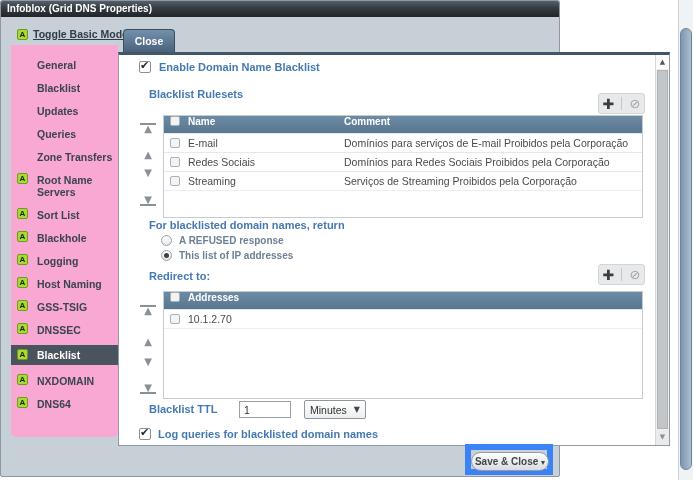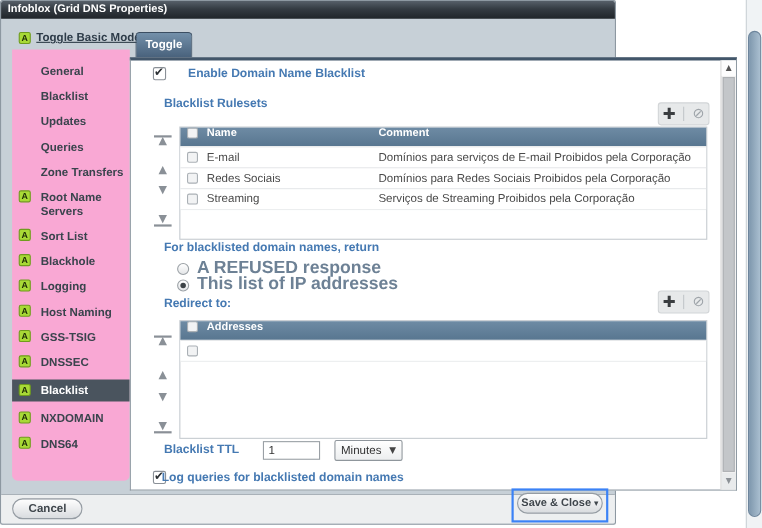--- a/index.html
+++ b/index.html
@@ -80,21 +80,21 @@
            line-height:10px; cursor:pointer; }
   .mover .bar-top { display:block; border-top:2px solid #8a9097; margin-bottom:-1px; }
   .mover .bar-bot { display:block; border-bottom:2px solid #8a9097; margin-top:-1px; }
 
   
   .radio-row { position:absolute; left:42px; display:flex; align-items:center; gap:7px; }
   .radio { width:11px; height:11px; border:1px solid #9aa0a5; border-radius:50%;
            background:linear-gradient(#fff,#e4e6e8); position:relative; flex:0 0 auto; }
   .radio.sel::before { content:""; position:absolute; left:2px; top:2px; width:5px; height:5px;
            border-radius:50%; background:#3c4247; }
-  .radio-label { font-size:16px; font-weight:bold; color:#6d8195; }
+  .radio-label { font-size:10px; font-weight:bold; color:#6d8195; }
 
   
   .ttl-input { position:absolute; left:120px; top:346px; width:52px; height:17px;
                border:1px solid #9aa0a5; font-family:"Liberation Sans",sans-serif;
                font-size:10.5px; padding-left:4px; color:#333; }
   .ttl-select { position:absolute; left:185px; top:345px; width:62px; height:19px;
                 border:1px solid #8f969c; border-radius:2px; background:linear-gradient(#fff,#eceeef);
                 font-size:10.5px; color:#333; display:flex; align-items:center;
                 justify-content:space-between; padding:0 5px; cursor:pointer; }
   .ttl-select .caret { font-size:8px; color:#444; font-family:"DejaVu Sans",sans-serif; }
@@ -113,21 +113,21 @@
 
   
   .footer { position:absolute; left:0; right:0; bottom:0; height:27px; background:#edeff0;
             border-top:1px solid #a9b1b8; border-radius:0 0 2px 2px; }
   .pill-btn { position:absolute; height:19px; padding:0 14px; border:1px solid #959ca3;
               border-radius:10px; background:linear-gradient(#fefefe,#d9dcdf);
               font-size:10.5px; font-weight:bold; color:#3f464c; line-height:17px;
               cursor:pointer; white-space:nowrap; }
   .cancel-btn { left:10px; top:3px; }
   .hl-box { position:absolute; right:6px; bottom:1px; width:88px; height:31px;
-            border:2px solid #3b82f6; z-index:6; }
+            border:6px solid #3b82f6; z-index:6; }
   .save-btn { position:relative; margin:2px auto 0 auto; display:block; width:78px;
               height:19px; border:1px solid #959ca3; border-radius:10px;
               background:linear-gradient(#fefefe,#d9dcdf); font-size:10px; font-weight:bold;
               color:#3f464c; line-height:17px; text-align:center; cursor:pointer; }
   .save-btn .caret { font-size:8px; font-family:"DejaVu Sans",sans-serif; }
 
   
   .page-scrollbar { position:absolute; right:0; top:0; width:15px; height:480px;
                     background:#f0f3f5; border-left:1px solid #cdd3d8; }
   .page-thumb { position:absolute; left:1px; top:28px; width:12px; height:442px;
@@ -160,27 +160,27 @@
       <div class="side-item"><span class="a-badge">A</span><span>Blackhole</span></div>
       <div class="side-item"><span class="a-badge">A</span><span>Logging</span></div>
       <div class="side-item"><span class="a-badge">A</span><span>Host Naming</span></div>
       <div class="side-item"><span class="a-badge">A</span><span>GSS-TSIG</span></div>
       <div class="side-item"><span class="a-badge">A</span><span>DNSSEC</span></div>
       <div class="side-item selected"><span class="a-badge">A</span><span>Blacklist</span></div>
       <div class="side-item"><span class="a-badge">A</span><span>NXDOMAIN</span></div>
       <div class="side-item"><span class="a-badge">A</span><span>DNS64</span></div>
     </div>
 
-    <div class="tab">Toggle</div>
+    <div class="tab">Close</div>
     <div class="tab-caret"></div>
 
     <div class="content">
 
       <div class="cb checked" style="left:20px; top:6px;"></div>
-      <div class="blue-label" style="left:40px; top:6px;margin-left:12px;">Enable Domain Name Blacklist</div>
+      <div class="blue-label" style="left:40px; top:6px;">Enable Domain Name Blacklist</div>
 
       <div class="blue-label" style="left:30px; top:33px;">Blacklist Rulesets</div>
       <div class="mini-toolbar" style="right:24px; top:38px;">
         <span class="plus-ic">✚</span>
         <span class="tb-div"></span>
         <span class="ban-ic">⊘</span>
       </div>
 
       <div class="mover" style="top:68px;"><span class="bar-top"></span>▲</div>
       <div class="mover" style="top:95px;">▲</div>
@@ -245,44 +245,42 @@
         <div class="tbl-head">
           <span class="c-check">
               <span class="cb small" style="position:relative;"></span>
             </span>
           <span class="c-name">Addresses</span>
         </div>
         <div class="tbl-row">
           <span class="c-check">
               <span class="cb small" style="position:relative;"></span>
             </span>
+          <span class="c-name">10.1.2.70</span>
         </div>
         <div class="tbl-filler" style="height:70px;"></div>
       </div>
 
       <div class="blue-label" style="left:30px; top:348px;">Blacklist TTL</div>
       <input class="ttl-input" value="1" style="">
       <div class="ttl-select">
         <span>Minutes</span>
         <span class="caret">▼</span>
       </div>
 
       <div class="cb checked" style="left:20px; top:373px;"></div>
-      <div class="blue-label" style="left:28px; top:373px;">Log queries for blacklisted domain names</div>
+      <div class="blue-label" style="left:39px; top:373px;">Log queries for blacklisted domain names</div>
 
       <div class="vscroll">
         <div class="vs-up">▲</div>
         <div class="vs-thumb"></div>
         <div class="vs-down">▼</div>
       </div>
     </div>
 
-    <div class="footer">
-      <div class="pill-btn cancel-btn">Cancel</div>
-    </div>
     <div class="hl-box">
       <div class="save-btn">
         <span>Save &amp; Close</span>
         <span class="caret">▾</span>
       </div>
     </div>
   </div>
 
   <div class="page-scrollbar">
     <div class="page-thumb"></div>

